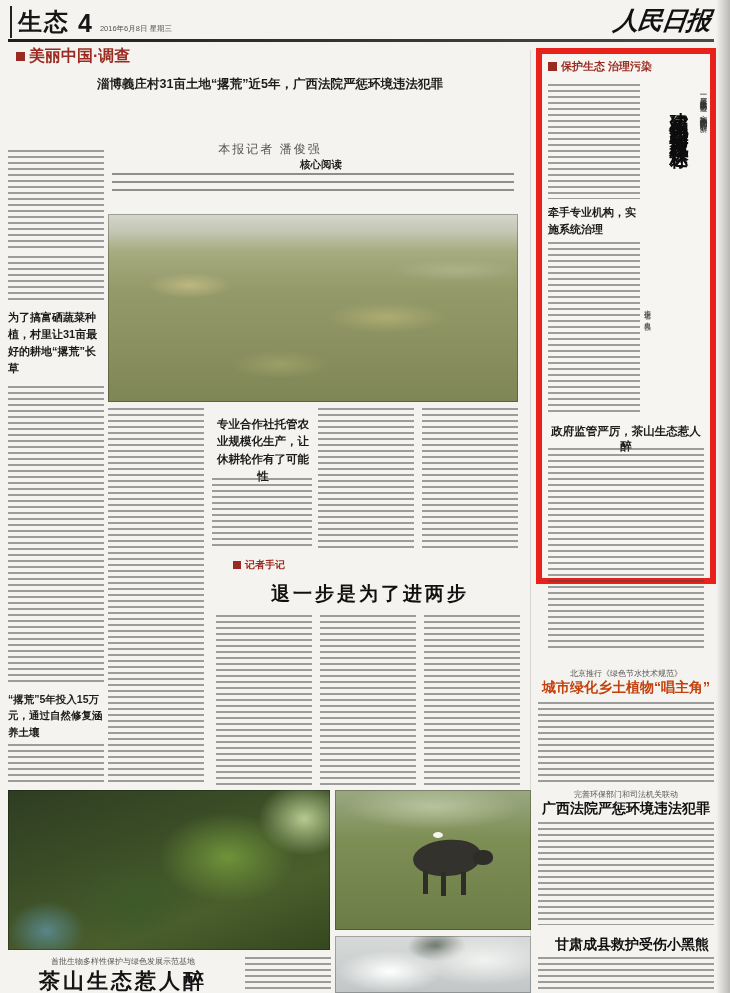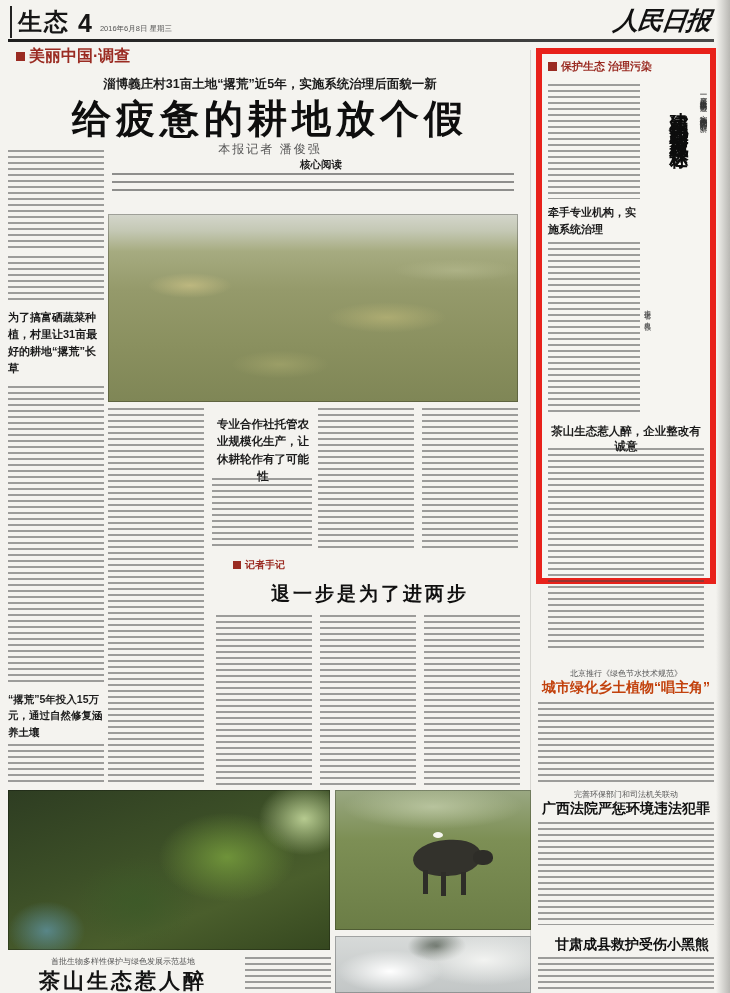--- a/index.html
+++ b/index.html
@@ -31,22 +31,21 @@
     <div style="font-size:7.5px;color:#555;padding-bottom:4px;">2016年6月8日 星期三</div>
   </div>
   <div class="abs" style="right:20px;top:4px;font-family:'DejaVu Serif',serif;font-weight:bold;font-style:italic;font-size:25px;color:#111;transform:skewX(-7deg);letter-spacing:-1px;">人民日报</div>
   <div class="abs rule" style="left:8px;top:39px;width:706px;height:2.5px;background:linear-gradient(to right,#1f1f1f,#4a4a4a);"></div>
   <div class="abs" style="left:530px;top:50px;width:1px;height:935px;background:#d6d5d0;"></div>
 
   <div class="abs kicker" style="left:16px;top:46px;font-size:16px;">
     <span class="sq"></span>
     <span>美丽中国·调查</span>
   </div>
-  <div class="abs center bold" style="left:20px;top:76px;width:500px;font-size:12.5px;">淄博義庄村31亩土地“撂荒”近5年，实施系统治理后面貌一新</div>
-  <div class="abs center" style="left:30px;top:92px;width:480px;font-size:39px;font-weight:900;color:#0e0e0e;letter-spacing:5px;">给疲惫的耕地放个假</div>
+  <div class="abs center bold" style="left:20px;top:76px;width:500px;font-size:12.5px;">淄博義庄村31亩土地“撂荒”近5年，广西法院严惩环境违法犯罪</div>
   <div class="abs center graytxt" style="left:30px;top:141px;width:480px;font-size:12px;letter-spacing:2px;">本报记者 潘俊强</div>
   <div class="abs center bold" style="left:120px;top:158px;width:402px;font-size:10.5px;">核心阅读</div>
   <div class="abs sim-lg" style="left:112px;top:173px;width:402px;height:24px;"></div>
 
   <div class="abs sim" style="left:8px;top:150px;width:96px;height:100px;"></div>
   <div class="abs sim" style="left:8px;top:256px;width:96px;height:48px;"></div>
   <div class="abs bold" style="left:8px;top:309px;width:96px;font-size:11px;line-height:1.55;">为了搞富硒蔬菜种植，村里让31亩最好的耕地“撂荒”长草</div>
   <div class="abs sim" style="left:8px;top:386px;width:96px;height:300px;"></div>
   <div class="abs bold" style="left:8px;top:691px;width:96px;font-size:10.5px;line-height:1.55;">“撂荒”5年投入15万元，通过自然修复涵养土壤</div>
   <div class="abs sim" style="left:8px;top:744px;width:96px;height:42px;"></div>
@@ -107,21 +106,21 @@
     </div>
 
     <div class="sim abs" style="left:6px;top:30px;width:92px;height:115px;"></div>
     <div class="abs bold" style="left:6px;top:150px;width:92px;font-size:11px;line-height:1.5;">牵手专业机构，实施系统治理</div>
     <div class="sim abs" style="left:6px;top:188px;width:92px;height:172px;"></div>
 
     <div class="abs vert graytxt" style="right:2px;top:36px;height:268px;font-size:7.5px;letter-spacing:1px;color:#333;">一度严重超排数据造假，实施系统治理后面貌一新</div>
     <div class="abs vert" style="right:18px;top:42px;height:300px;font-size:19px;font-weight:900;color:#0d0d0d;letter-spacing:3px;">建滔焦化公司知错就改环保达标</div>
     <div class="abs vert graytxt" style="right:58px;top:250px;height:95px;font-size:7px;letter-spacing:1px;">本报记者 史自强</div>
 
-    <div class="abs bold center" style="left:4px;top:370px;width:160px;font-size:11.5px;">茶山生态惹人醉，企业整改有诚意</div>
+    <div class="abs bold center" style="left:4px;top:370px;width:160px;font-size:11.5px;">政府监管严厉，茶山生态惹人醉</div>
     <div class="sim abs" style="left:6px;top:394px;width:156px;height:200px;"></div>
   </div>
 
   <div class="abs center graytxt" style="left:538px;top:668px;width:176px;font-size:8px;">北京推行《绿色节水技术规范》</div>
   <div class="abs center" style="left:536px;top:679px;width:180px;font-size:14px;font-weight:900;color:#c2410c;">城市绿化乡土植物“唱主角”</div>
   <div class="abs sim" style="left:538px;top:702px;width:176px;height:82px;"></div>
 
   <div class="abs center graytxt" style="left:538px;top:789px;width:176px;font-size:8px;">完善环保部门和司法机关联动</div>
   <div class="abs center" style="left:536px;top:800px;width:180px;font-size:14px;font-weight:900;color:#101010;">广西法院严惩环境违法犯罪</div>
   <div class="abs sim" style="left:538px;top:822px;width:176px;height:103px;"></div>

